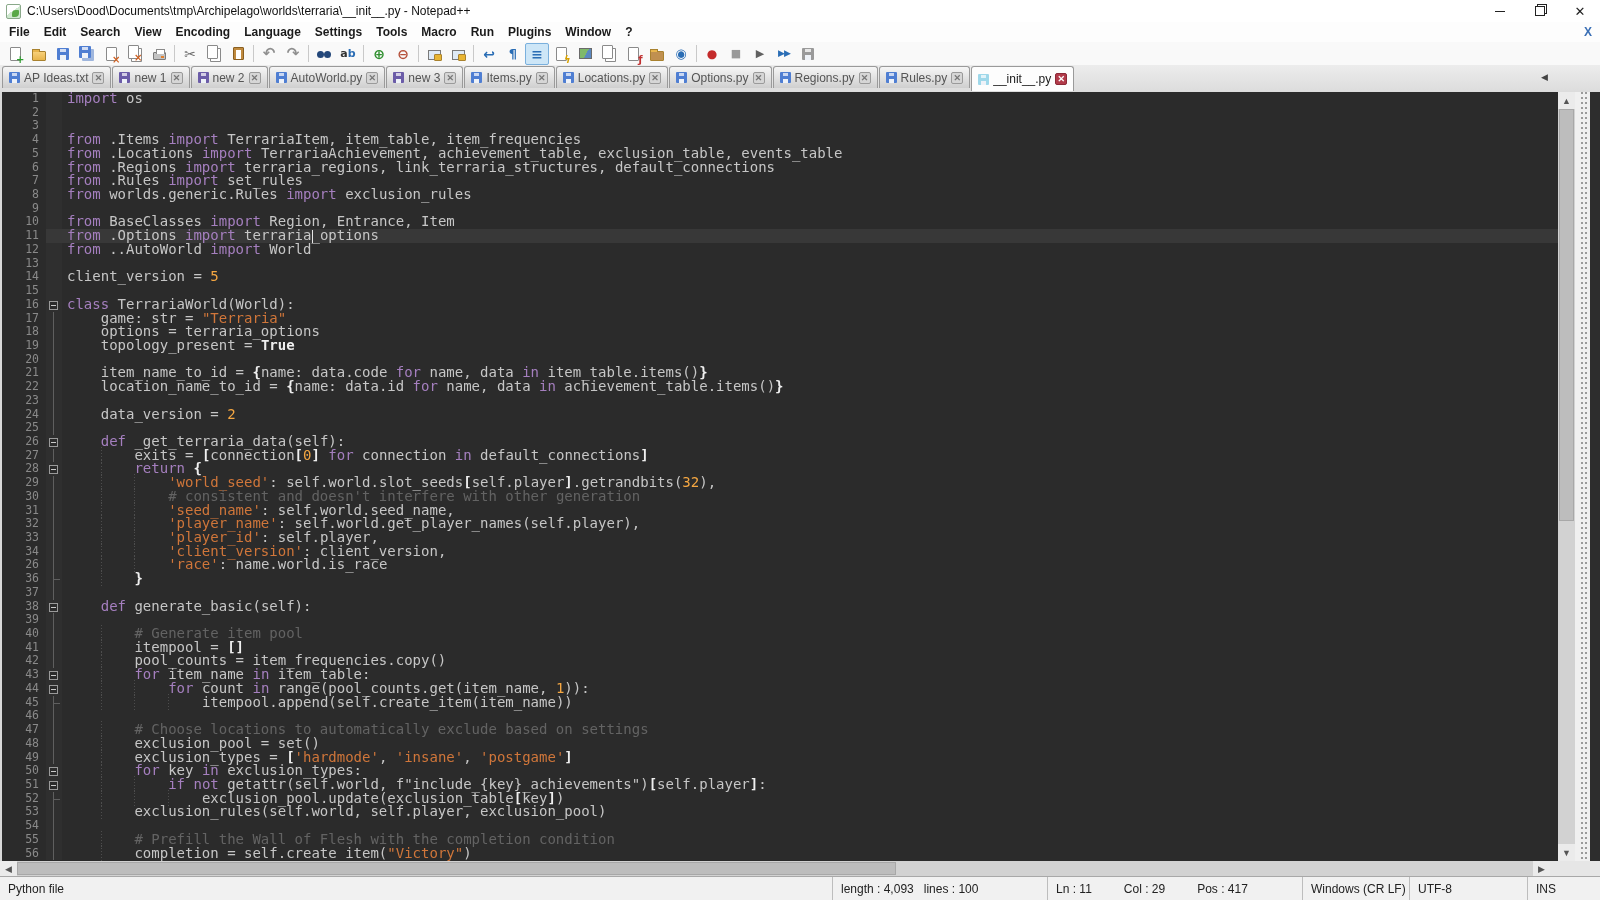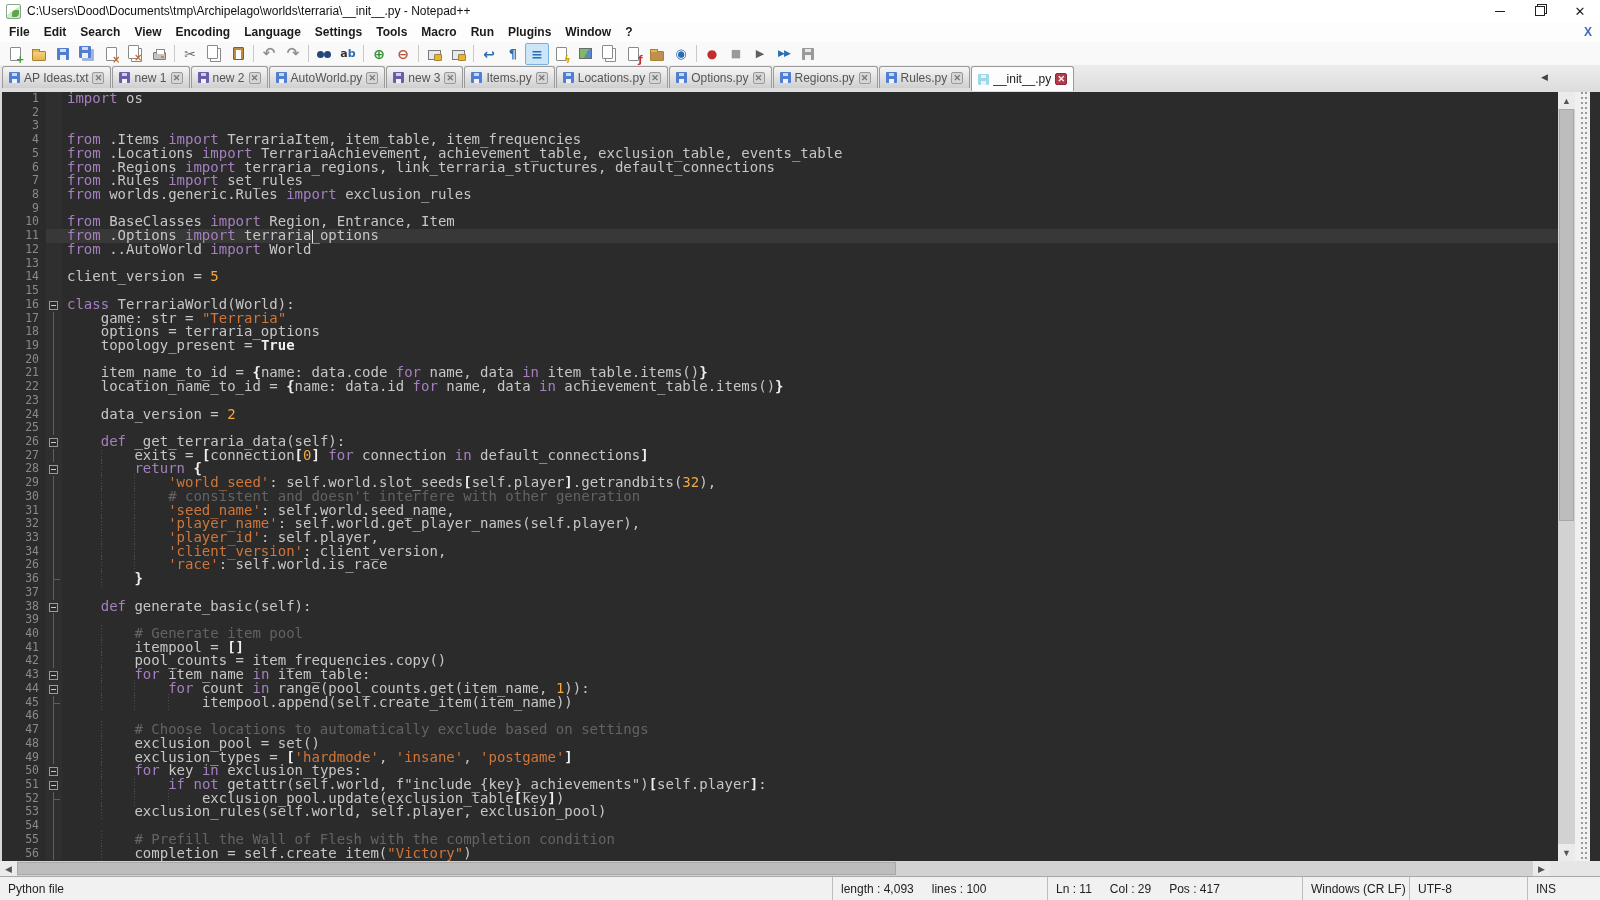--- a/index.html
+++ b/index.html
@@ -102,22 +102,22 @@
   .hscroll { height:15px; background:#d2d2d2; display:flex; align-items:stretch; }
   .hs-btn { width:17px; background:#ebebeb; color:#555; font-size:9px; display:flex; align-items:center; justify-content:center; flex:none; }
   .hs-track { flex:1; position:relative; }
   .hs-thumb { position:absolute; left:0; top:1px; bottom:1px; width:58%; background:#bdbdbd; border:1px solid #a8a8a8; }
   .hs-endcap { width:50px; background:#e6e6e6; flex:none; }
 
   
   .statusbar { height:24px; background:#f1f1f1; border-top:1px solid #a8a8a8; display:flex; align-items:center; font-size:12px; color:#222; }
   .st-sec { height:100%; display:flex; align-items:center; padding:0 8px; border-right:1px solid #bdbdbd; white-space:nowrap; }
   .st-doc { width:833px; flex:none; }
-  .st-len { width:215px; flex:none; gap:18px; }
-  .st-pos { width:255px; flex:none; gap:18px; }
+  .st-len { width:215px; flex:none; gap:10px; }
+  .st-pos { width:255px; flex:none; gap:32px; }
   .st-eol { width:107px; flex:none; }
   .st-enc { width:118px; flex:none; }
   .st-ins { flex:1; border-right:none; }
 </style>
 </head>
 <body>
 
 <div id="app">
 
   <div class="titlebar">
@@ -352,21 +352,21 @@
         <div class="line"><span class="gut">25</span><span class="fold rail"></span><span class="code"></span></div>
         <div class="line"><span class="gut">26</span><span class="fold"><span class="fbox"></span></span><span class="code"><span class="ig">    </span><span class="tk-k">def</span><span class="tk-d"> _get_terraria_data(self):</span></span></div>
         <div class="line"><span class="gut">27</span><span class="fold rail"></span><span class="code"><span class="ig">    </span><span class="ig g">    </span><span class="tk-d">exits = </span><span class="tk-b">[</span><span class="tk-d">connection</span><span class="tk-b">[</span><span class="tk-n">0</span><span class="tk-b">]</span><span class="tk-d"> </span><span class="tk-k">for</span><span class="tk-d"> connection </span><span class="tk-k">in</span><span class="tk-d"> default_connections</span><span class="tk-b">]</span></span></div>
         <div class="line"><span class="gut">28</span><span class="fold"><span class="fbox"></span></span><span class="code"><span class="ig">    </span><span class="ig g">    </span><span class="tk-k">return</span><span class="tk-d"> </span><span class="tk-b">{</span></span></div>
         <div class="line"><span class="gut">29</span><span class="fold rail"></span><span class="code"><span class="ig">    </span><span class="ig g">    </span><span class="ig g">    </span><span class="tk-s">'world_seed'</span><span class="tk-d">: self.world.slot_seeds</span><span class="tk-b">[</span><span class="tk-d">self.player</span><span class="tk-b">]</span><span class="tk-d">.getrandbits(</span><span class="tk-n">32</span><span class="tk-d">),</span></span></div>
         <div class="line"><span class="gut">30</span><span class="fold rail"></span><span class="code"><span class="ig">    </span><span class="ig g">    </span><span class="ig g">    </span><span class="tk-c"># consistent and doesn't interfere with other generation</span></span></div>
         <div class="line"><span class="gut">31</span><span class="fold rail"></span><span class="code"><span class="ig">    </span><span class="ig g">    </span><span class="ig g">    </span><span class="tk-s">'seed_name'</span><span class="tk-d">: self.world.seed_name,</span></span></div>
         <div class="line"><span class="gut">32</span><span class="fold rail"></span><span class="code"><span class="ig">    </span><span class="ig g">    </span><span class="ig g">    </span><span class="tk-s">'player_name'</span><span class="tk-d">: self.world.get_player_names(self.player),</span></span></div>
         <div class="line"><span class="gut">33</span><span class="fold rail"></span><span class="code"><span class="ig">    </span><span class="ig g">    </span><span class="ig g">    </span><span class="tk-s">'player_id'</span><span class="tk-d">: self.player,</span></span></div>
         <div class="line"><span class="gut">34</span><span class="fold rail"></span><span class="code"><span class="ig">    </span><span class="ig g">    </span><span class="ig g">    </span><span class="tk-s">'client_version'</span><span class="tk-d">: client_version,</span></span></div>
-        <div class="line"><span class="gut">26</span><span class="fold rail"></span><span class="code"><span class="ig">    </span><span class="ig g">    </span><span class="ig g">    </span><span class="tk-s">'race'</span><span class="tk-d">: self.world.is_race</span></span></div>
+        <div class="line"><span class="gut">26</span><span class="fold rail"></span><span class="code"><span class="ig">    </span><span class="ig g">    </span><span class="ig g">    </span><span class="tk-s">'race'</span><span class="tk-d">: name.world.is_race</span></span></div>
         <div class="line"><span class="gut">36</span><span class="fold rail rail-end"></span><span class="code"><span class="ig">    </span><span class="ig g">    </span><span class="tk-b">}</span></span></div>
         <div class="line"><span class="gut">37</span><span class="fold rail"></span><span class="code"></span></div>
         <div class="line"><span class="gut">38</span><span class="fold"><span class="fbox"></span></span><span class="code"><span class="ig">    </span><span class="tk-k">def</span><span class="tk-d"> generate_basic(self):</span></span></div>
         <div class="line"><span class="gut">39</span><span class="fold rail"></span><span class="code"></span></div>
         <div class="line"><span class="gut">40</span><span class="fold rail"></span><span class="code"><span class="ig">    </span><span class="ig g">    </span><span class="tk-c"># Generate item pool</span></span></div>
         <div class="line"><span class="gut">41</span><span class="fold rail"></span><span class="code"><span class="ig">    </span><span class="ig g">    </span><span class="tk-d">itempool = </span><span class="tk-b">[]</span></span></div>
         <div class="line"><span class="gut">42</span><span class="fold rail"></span><span class="code"><span class="ig">    </span><span class="ig g">    </span><span class="tk-d">pool_counts = item_frequencies.copy()</span></span></div>
         <div class="line"><span class="gut">43</span><span class="fold"><span class="fbox"></span></span><span class="code"><span class="ig">    </span><span class="ig g">    </span><span class="tk-k">for</span><span class="tk-d"> item_name </span><span class="tk-k">in</span><span class="tk-d"> item_table:</span></span></div>
         <div class="line"><span class="gut">44</span><span class="fold"><span class="fbox"></span></span><span class="code"><span class="ig">    </span><span class="ig g">    </span><span class="ig g">    </span><span class="tk-k">for</span><span class="tk-d"> count </span><span class="tk-k">in</span><span class="tk-d"> range(pool_counts.get(item_name, </span><span class="tk-n">1</span><span class="tk-d">)):</span></span></div>
         <div class="line"><span class="gut">45</span><span class="fold rail rail-end"></span><span class="code"><span class="ig">    </span><span class="ig g">    </span><span class="ig g">    </span><span class="ig g">    </span><span class="tk-d">itempool.append(self.create_item(item_name))</span></span></div>

